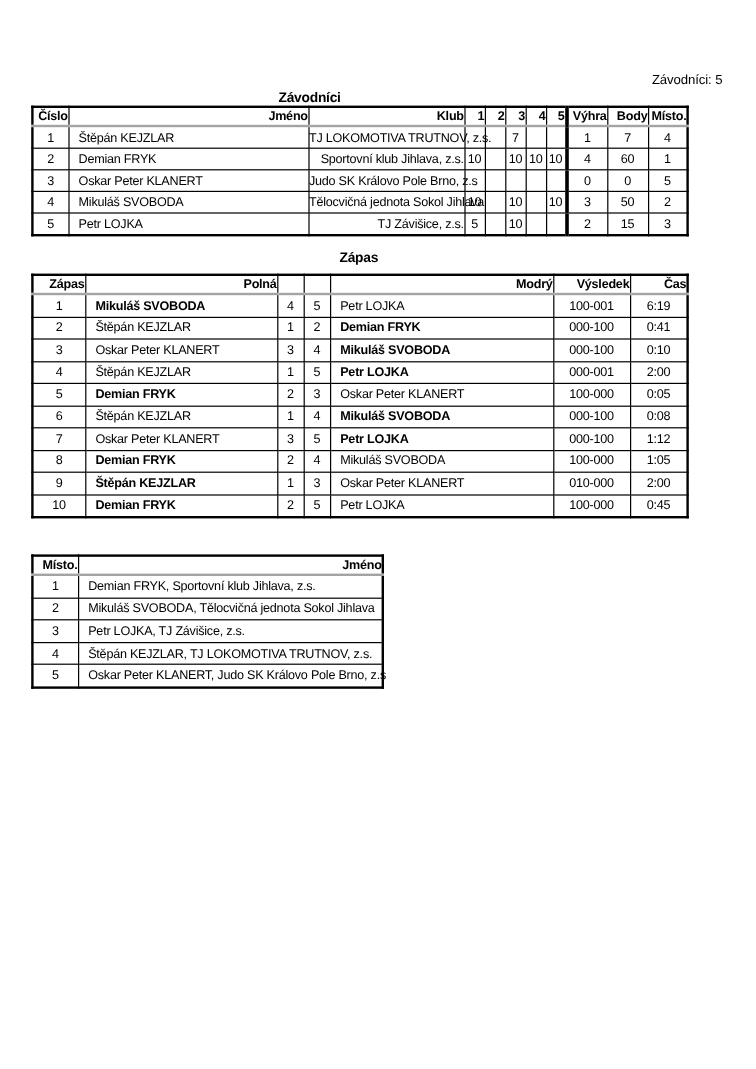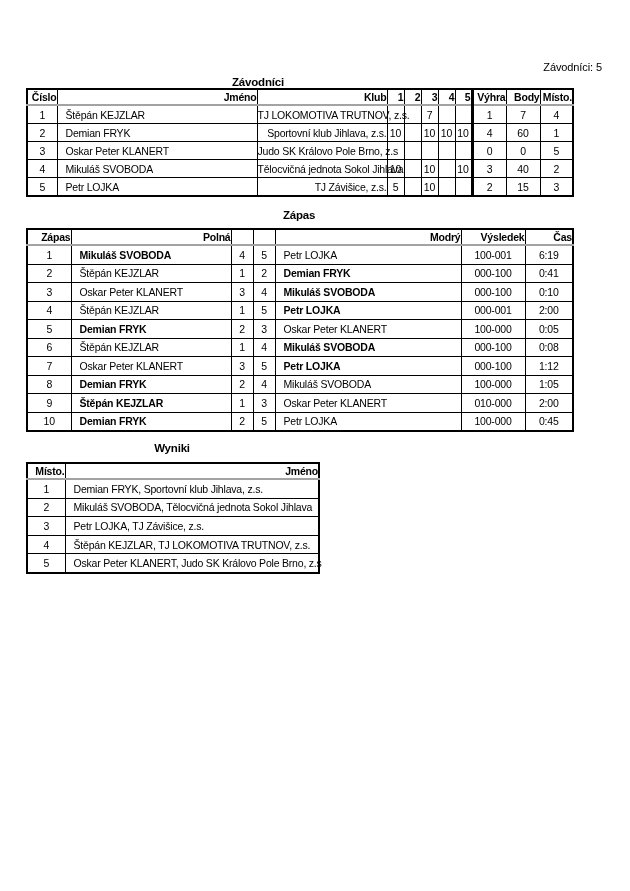--- a/index.html
+++ b/index.html
@@ -125,21 +125,21 @@
       <tr>
         <td>4</td>
         <td class="l">Mikuláš SVOBODA</td>
         <td class="klub">Tělocvičná jednota Sokol Jihlava</td>
         <td>10</td>
         <td></td>
         <td>10</td>
         <td></td>
         <td>10</td>
         <td class="grp">3</td>
-        <td>40</td>
+        <td>50</td>
         <td>2</td>
       </tr>
       <tr>
         <td>5</td>
         <td class="l">Petr LOJKA</td>
         <td class="klub">TJ Závišice, z.s.</td>
         <td>5</td>
         <td></td>
         <td>10</td>
         <td></td>
@@ -261,21 +261,20 @@
         <td class="l b">Demian FRYK</td>
         <td>2</td>
         <td>5</td>
         <td class="l">Petr LOJKA</td>
         <td>100-000</td>
         <td>0:45</td>
       </tr>
     </tbody>
   </table>
 
-  <div class="sec-heading h-wyniki">Wyniki</div>
 
   <table class="t-wyniki">
     <colgroup>
       <col style="width:38px">
         <col style="width:254px">
     </colgroup>
     <thead>
       <tr>
         <th>Místo.</th>
         <th>Jméno</th>

